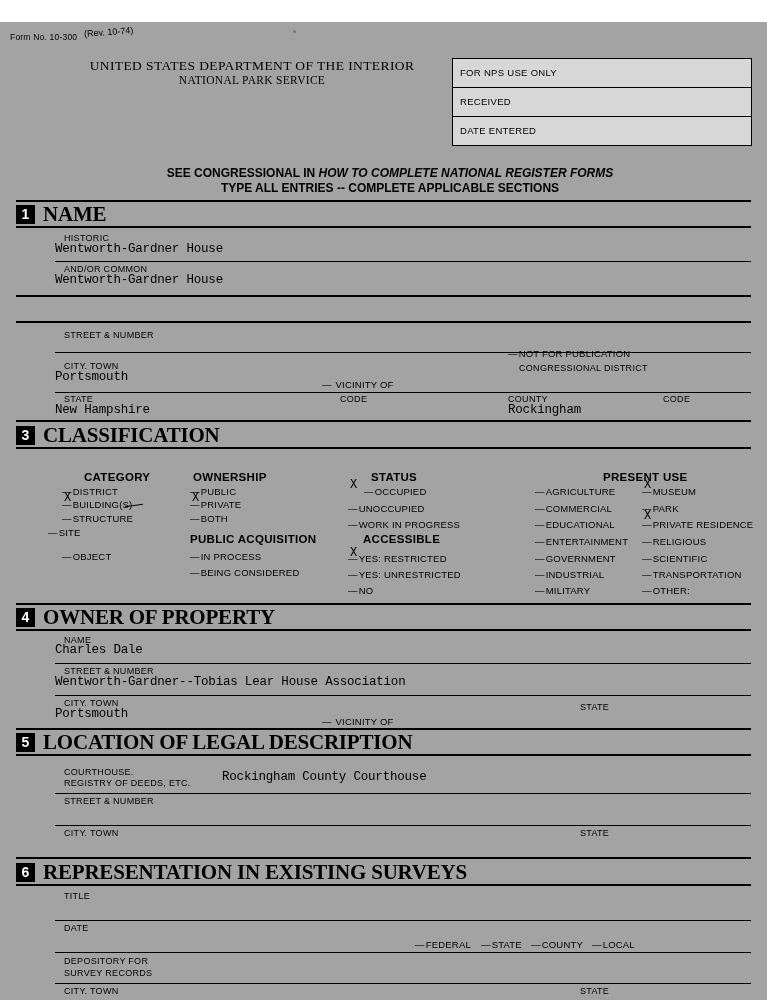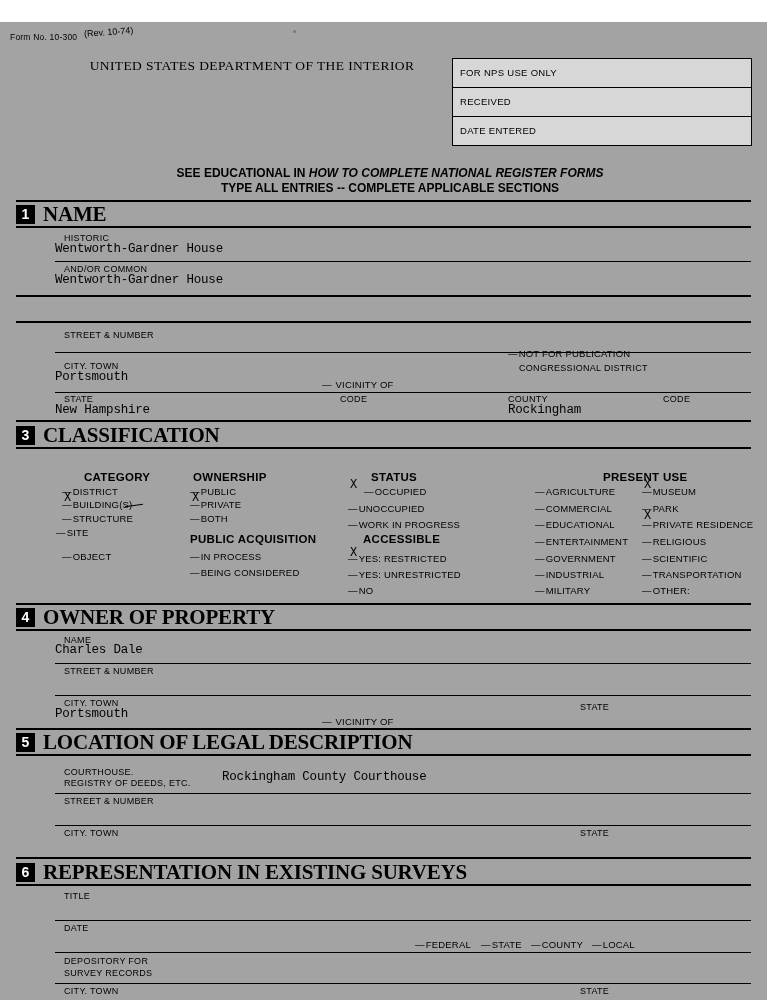--- a/index.html
+++ b/index.html
@@ -209,31 +209,32 @@
 </head>
 <body>
 
 <div class="page">
 
   <div class="form-no">Form No. 10-300</div>
   <div class="rev">(Rev. 10-74)</div>
   <div class="smudge" style="left:293px; top:8px; width:3px; height:3px;"></div>
 
   <div class="dept">UNITED STATES DEPARTMENT OF THE INTERIOR</div>
+  <div class="nps">NATIONAL PARK SERVICE</div>
 
   <div class="nps-box">
     <div class="lbl" style="top:8px;">FOR NPS USE ONLY</div>
     <div class="line" style="top:28px;"></div>
     <div class="lbl" style="top:37px;">RECEIVED</div>
     <div class="line" style="top:57px;"></div>
     <div class="lbl" style="top:66px;">DATE ENTERED</div>
   </div>
 
   <div class="instr1">
-    <span>SEE EDUCATIONAL IN </span><i>HOW TO COMPLETE NATIONAL REGISTER FORMS</i>
+    <span>SEE CONGRESSIONAL IN </span><i>HOW TO COMPLETE NATIONAL REGISTER FORMS</i>
   </div>
   <div class="instr2">TYPE ALL ENTRIES -- COMPLETE APPLICABLE SECTIONS</div>
 
   <div class="rule" style="top:178px;"></div>
   <div class="sec" style="top:180px;">
     <span class="num">1</span><span class="txt">NAME</span>
   </div>
   <div class="rule" style="top:204px; border-top-width:2px;"></div>
 
   <div class="flabel" style="left:64px; top:211px;">HISTORIC</div>
@@ -280,21 +281,21 @@
   <div class="colhead" style="left:84px; top:449px;">CATEGORY</div>
   <div class="colhead" style="left:193px; top:449px;">OWNERSHIP</div>
   <div class="colhead" style="left:371px; top:449px;">STATUS</div>
   <div class="colhead" style="left:603px; top:449px;">PRESENT USE</div>
 
   <div class="opt" style="left:62px; top:464px;"><span class="dash">—</span><span>DISTRICT</span></div>
   <div class="xmark" style="left:64px; top:469px;">X</div>
   <div class="opt" style="left:62px; top:477px;"><span class="dash">—</span><span>BUILDING(S)</span></div>
   <div class="strike" style="left:125px; top:483px; width:18px;"></div>
   <div class="opt" style="left:62px; top:491px;"><span class="dash">—</span><span>STRUCTURE</span></div>
-  <div class="opt" style="left:56px; top:505px;"><span class="dash">—</span><span>SITE</span></div>
+  <div class="opt" style="left:48px; top:505px;"><span class="dash">—</span><span>SITE</span></div>
   <div class="opt" style="left:62px; top:529px;"><span class="dash">—</span><span>OBJECT</span></div>
 
   <div class="opt" style="left:190px; top:464px;"><span class="dash">—</span><span>PUBLIC</span></div>
   <div class="xmark" style="left:192px; top:469px;">X</div>
   <div class="opt" style="left:190px; top:477px;"><span class="dash">—</span><span>PRIVATE</span></div>
   <div class="opt" style="left:190px; top:491px;"><span class="dash">—</span><span>BOTH</span></div>
 
   <div class="colhead" style="left:190px; top:511px;">PUBLIC ACQUISITION</div>
   <div class="opt" style="left:190px; top:529px;"><span class="dash">—</span><span>IN PROCESS</span></div>
   <div class="opt" style="left:190px; top:545px;"><span class="dash">—</span><span>BEING CONSIDERED</span></div>
@@ -332,20 +333,21 @@
   <div class="sec" style="top:583px;">
     <span class="num">4</span><span class="txt">OWNER OF PROPERTY</span>
   </div>
   <div class="rule" style="top:607px; border-top-width:2px;"></div>
 
   <div class="flabel" style="left:64px; top:613px;">NAME</div>
   <div class="fval" style="left:55px; top:621px;">Charles Dale</div>
   <div class="thin-rule" style="top:641px; width:696px;"></div>
 
   <div class="flabel" style="left:64px; top:644px;">STREET &amp; NUMBER</div>
+  <div class="fval" style="left:55px; top:653px;">Wentworth-Gardner--Tobias Lear House Association</div>
   <div class="thin-rule" style="top:673px; width:696px;"></div>
 
   <div class="flabel" style="left:64px; top:676px;">CITY. TOWN</div>
   <div class="fval" style="left:55px; top:685px;">Portsmouth</div>
   <div class="opt" style="left:322px; top:694px;"><span class="dash">—</span>&nbsp;<span>VICINITY OF</span></div>
   <div class="flabel" style="left:580px; top:680px;">STATE</div>
   <div class="fval" style="left:580px; top:689px;"></div>
 
   <div class="rule" style="top:706px;"></div>
   <div class="sec" style="top:708px;">

